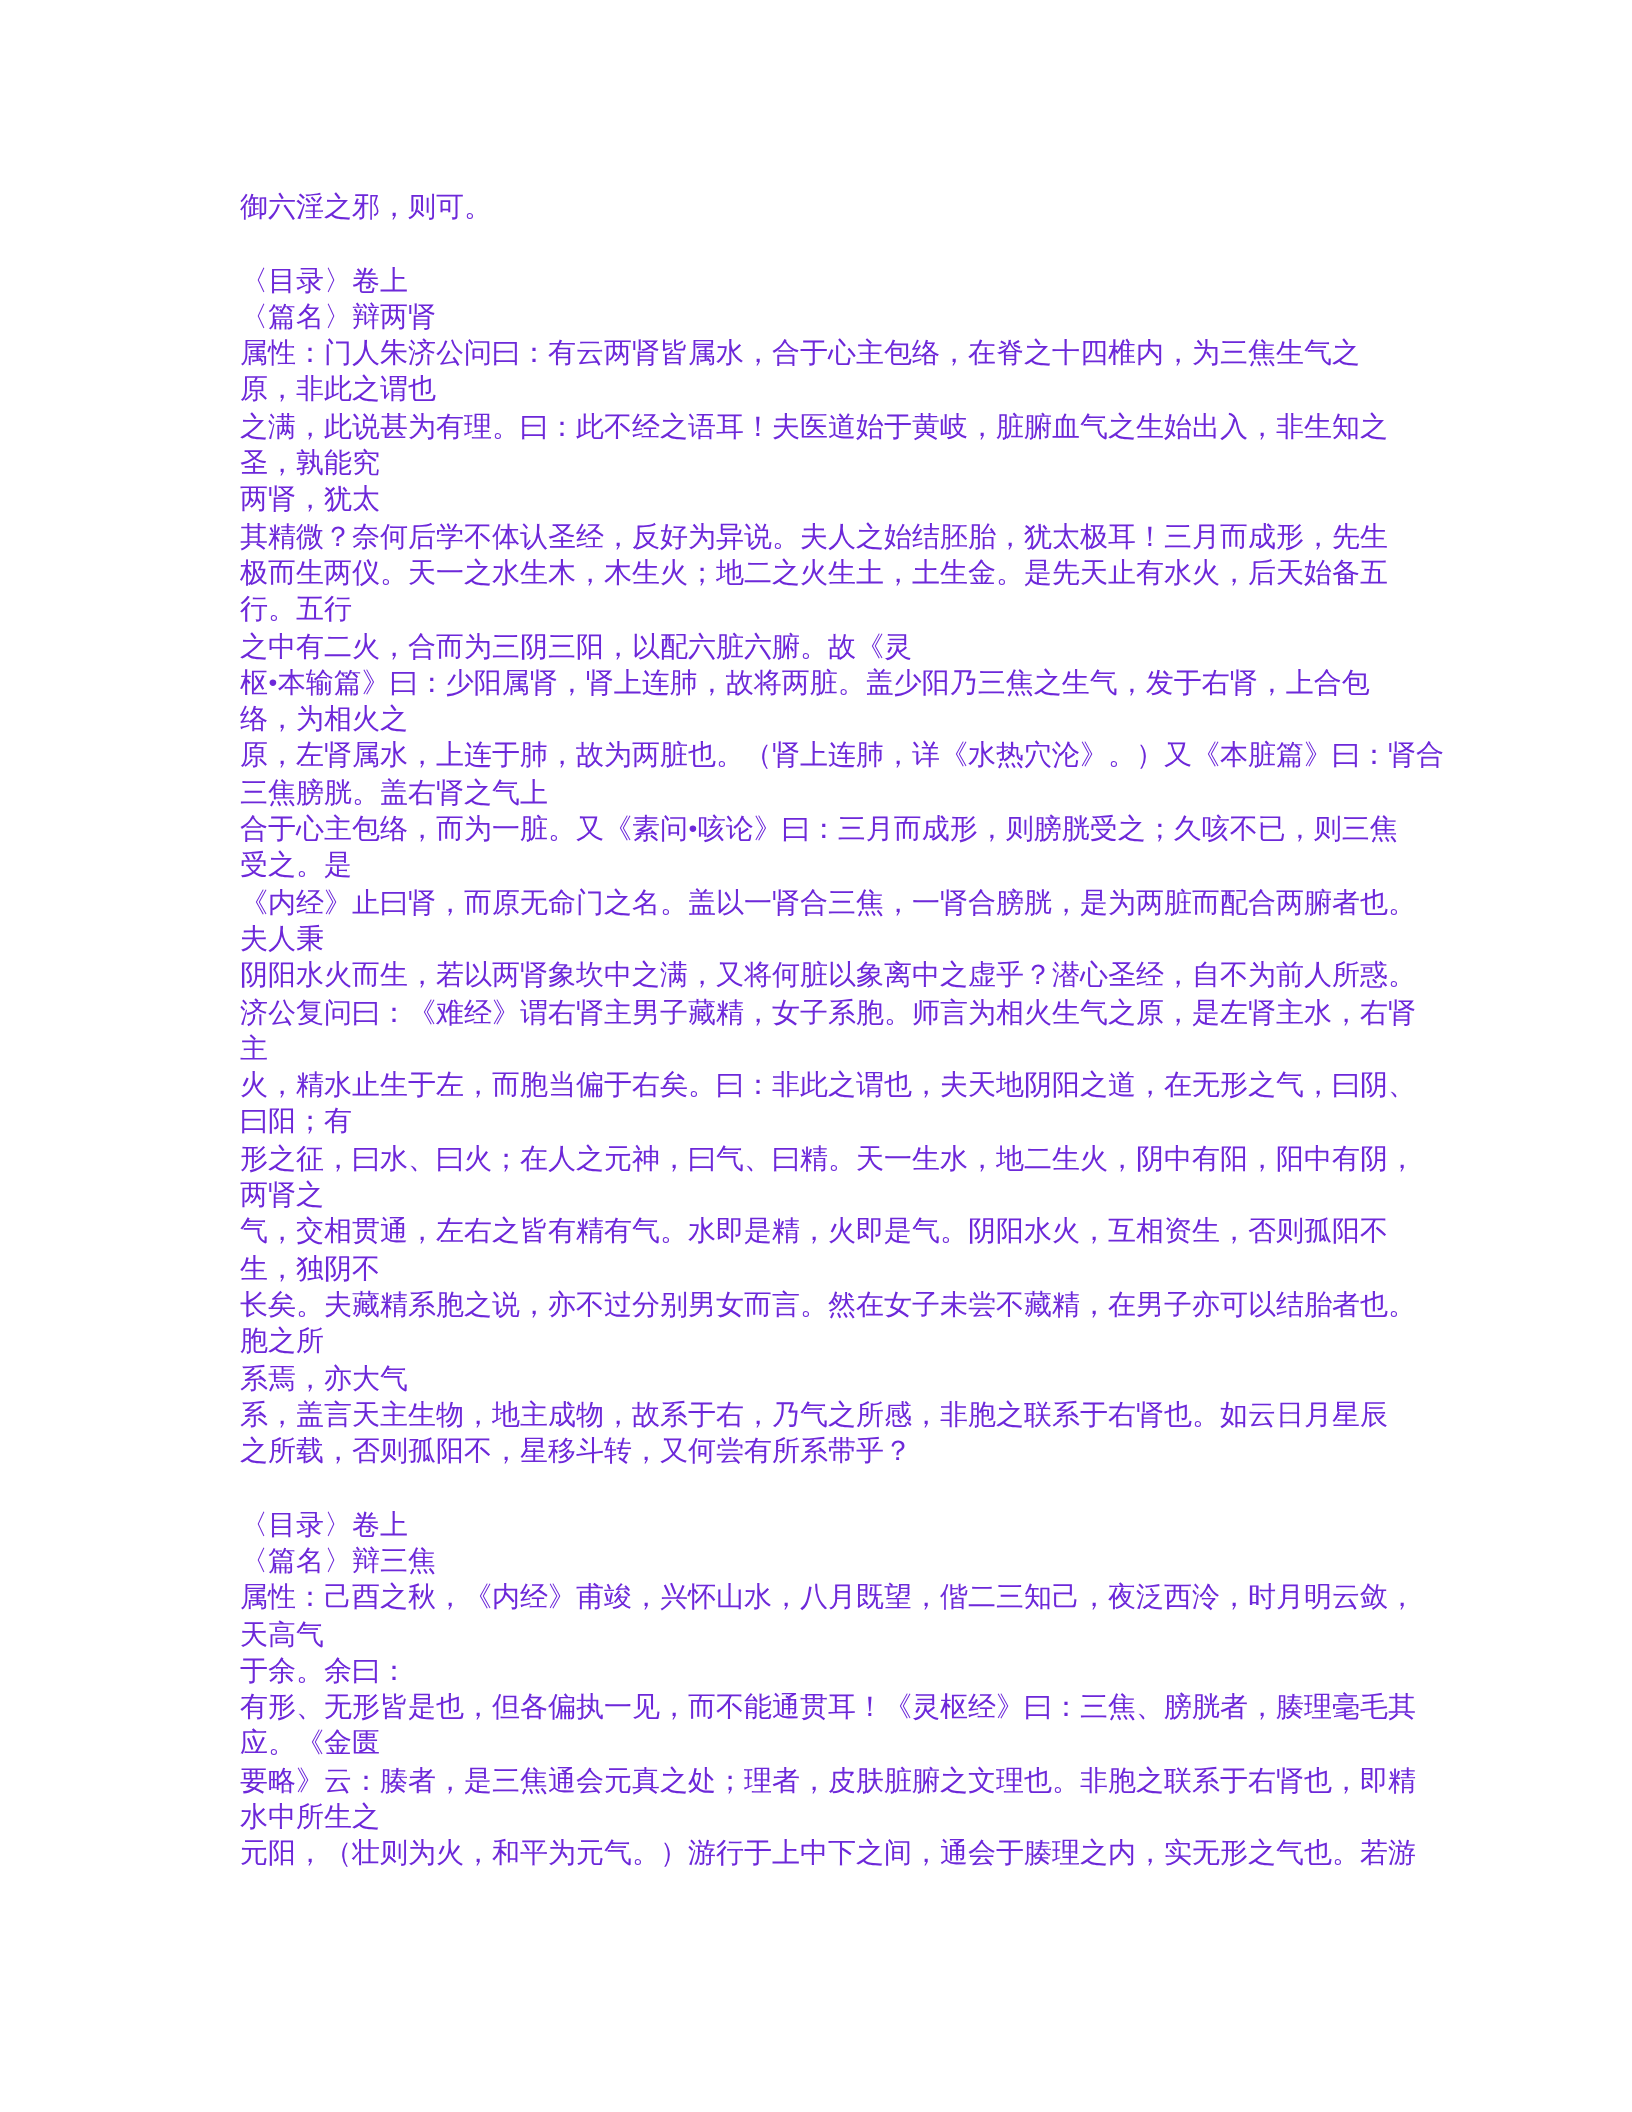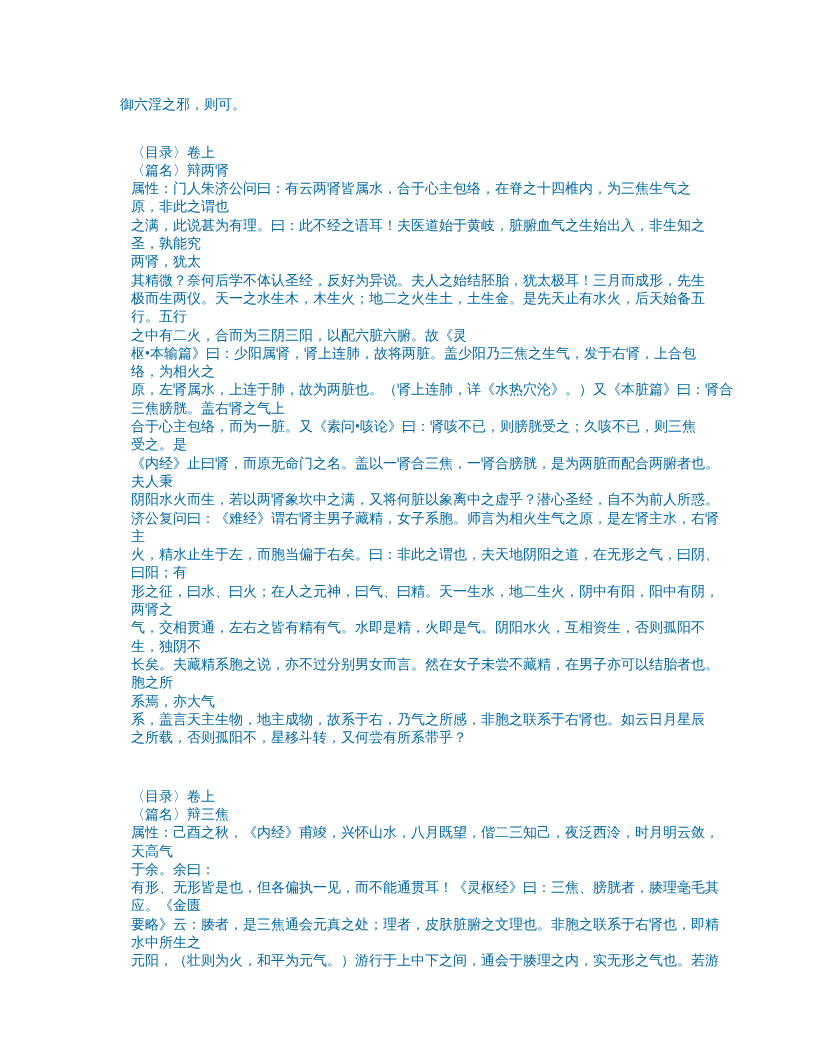--- a/index.html
+++ b/index.html
@@ -13,32 +13,32 @@
     overflow: hidden;
   }
   .doc {
     box-sizing: border-box;
     width: 816px;
     height: 1056px;
     padding: 96px 90px 0 120px;
     font-family: "Liberation Serif", "DejaVu Serif", serif;
     font-size: 14px;
     line-height: 18.3px;
-    color: #0369a1;
+    color: #6d28d9;
   }
   .line {
     white-space: pre;
     min-height: 18.3px;
     letter-spacing: 0px;
   }
   .blank-line {
     height: 18.3px;
   }
   .section {
-    margin: 11px;
+    margin: 0;
   }
 </style>
 </head>
 <body>
 
 <main class="doc">
 
   <div class="line">御六淫之邪，则可。</div>
 
   <div class="blank-line"></div>
@@ -53,21 +53,21 @@
         <div class="line">圣，孰能究</div>
         <div class="line">两肾，犹太</div>
         <div class="line">其精微？奈何后学不体认圣经，反好为异说。夫人之始结胚胎，犹太极耳！三月而成形，先生</div>
         <div class="line">极而生两仪。天一之水生木，木生火；地二之火生土，土生金。是先天止有水火，后天始备五</div>
         <div class="line">行。五行</div>
         <div class="line">之中有二火，合而为三阴三阳，以配六脏六腑。故《灵</div>
         <div class="line">枢•本输篇》曰：少阳属肾，肾上连肺，故将两脏。盖少阳乃三焦之生气，发于右肾，上合包</div>
         <div class="line">络，为相火之</div>
         <div class="line">原，左肾属水，上连于肺，故为两脏也。（肾上连肺，详《水热穴沦》。）又《本脏篇》曰：肾合</div>
         <div class="line">三焦膀胱。盖右肾之气上</div>
-        <div class="line">合于心主包络，而为一脏。又《素问•咳论》曰：肾咳不已，则膀胱受之；久咳不已，则三焦</div>
+        <div class="line">合于心主包络，而为一脏。又《素问•咳论》曰：三月而成形，则膀胱受之；久咳不已，则三焦</div>
         <div class="line">受之。是</div>
         <div class="line">《内经》止曰肾，而原无命门之名。盖以一肾合三焦，一肾合膀胱，是为两脏而配合两腑者也。</div>
         <div class="line">夫人秉</div>
         <div class="line">阴阳水火而生，若以两肾象坎中之满，又将何脏以象离中之虚乎？潜心圣经，自不为前人所惑。</div>
         <div class="line">济公复问曰：《难经》谓右肾主男子藏精，女子系胞。师言为相火生气之原，是左肾主水，右肾</div>
         <div class="line">主</div>
         <div class="line">火，精水止生于左，而胞当偏于右矣。曰：非此之谓也，夫天地阴阳之道，在无形之气，曰阴、</div>
         <div class="line">曰阳；有</div>
         <div class="line">形之征，曰水、曰火；在人之元神，曰气、曰精。天一生水，地二生火，阴中有阳，阳中有阴，</div>
         <div class="line">两肾之</div>

